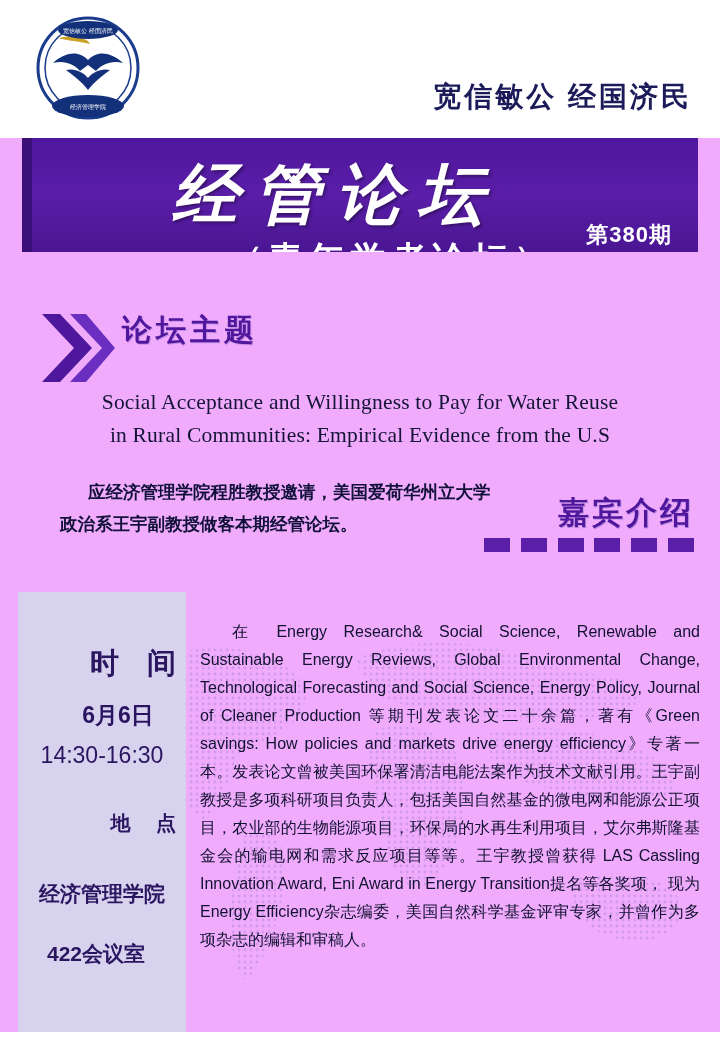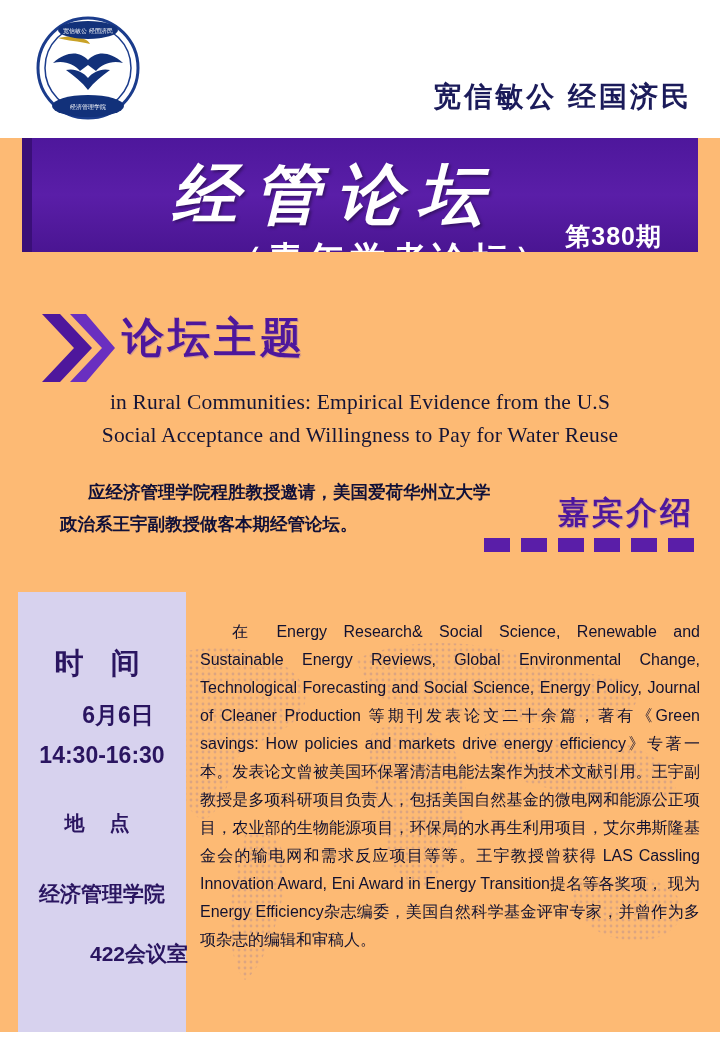--- a/index.html
+++ b/index.html
@@ -8,21 +8,21 @@
     width: 720px; height: 1040px;
     font-family: "Liberation Serif", serif;
     background: #ffffff;
     overflow: hidden;
     position: relative;
   }
 
   .poster {
     position: relative;
     width: 720px; height: 1040px;
-    background: #fdba74;
+    background: #f0abfc;
     overflow: hidden;
   }
 
   
   .header {
     position: absolute; top: 0; left: 0;
     width: 720px; height: 138px;
     background: #ffffff;
     display: flex; align-items: center;
   }
@@ -65,38 +65,38 @@
   .sub-title {
     position: absolute; left: 205px; top: 98px;
     font-family: "Liberation Sans", sans-serif;
     font-weight: bold;
     font-size: 36px;
     color: #ffffff;
     letter-spacing: 5px;
     white-space: nowrap;
   }
   .issue {
-    position: absolute; right: 36px; top: 82px;
-    font-family: "Liberation Sans", sans-serif;
-    font-weight: bold;
-    font-size: 25px;
+    position: absolute; right: 26px; top: 82px;
+    font-family: "Liberation Sans", sans-serif;
+    font-weight: bold;
+    font-size: 22px;
     color: #ffffff;
     letter-spacing: 1px;
   }
 
   
   .chevrons {
     position: absolute; left: 40px; top: 312px;
     width: 75px; height: 72px;
   }
   .theme-label {
     position: absolute; left: 122px; top: 310px;
     font-family: "Liberation Sans", sans-serif;
     font-weight: bold;
-    font-size: 42px;
+    font-size: 30px;
     color: #4e179c;
     letter-spacing: 4px;
     text-shadow: 1px 1px 0 rgba(120,90,190,0.35);
   }
   .theme-en {
     position: absolute; left: 0; top: 386px;
     width: 720px;
     text-align: center;
     font-family: "Liberation Serif", serif;
     font-size: 21.5px;
@@ -144,36 +144,36 @@
     pointer-events: none;
   }
 
   
   .info-col {
     position: absolute; left: 18px; top: 592px;
     width: 168px; height: 448px;
     background: #d7d2ee;
   }
   .info-col .ic-title {
-    font-family: Liberation Serif, serif;
+    font-family: Liberation Sans, sans-serif;
     font-weight: bold;
     color: #2a1560;
-    text-align: center;
+    text-align: right;
     letter-spacing: 10px;
   }
   .ic-time-title { position: absolute; top: 52px; left: 0; width: 168px; font-size: 29px; }
   .ic-date   { position: absolute; top: 108px; left: 0; width: 200px; text-align: center;
                font-family: "Liberation Sans", sans-serif; font-weight: bold; font-size: 23px; color: #2a1560; }
   .ic-time   { position: absolute; top: 150px; left: 0; width: 168px; text-align: center;
-               font-family: "Liberation Sans", sans-serif; font-weight: bold; font-size: 23px; color: #2a1560; }
+               font-family: "Liberation Sans", sans-serif; font-weight: normal; font-size: 23px; color: #2a1560; }
   .ic-place-title { position: absolute; top: 218px; left: 0; width: 168px; font-size: 20px; }
   .ic-place1 { position: absolute; top: 288px; left: 0; width: 168px; text-align: center;
                font-family: "Liberation Sans", sans-serif; font-weight: bold; font-size: 21px; color: #2a1560; }
   .ic-place2 { position: absolute; top: 348px; left: 0; width: 156px; text-align: center;
-               font-family: "Liberation Sans", sans-serif; font-weight: bold; font-size: 21px; color: #2a1560; margin-left: 43px; }
+               font-family: "Liberation Sans", sans-serif; font-weight: bold; font-size: 21px; color: #2a1560; }
 
   
   .bio {
     position: absolute; left: 200px; top: 618px;
     width: 500px;
     font-family: "Liberation Sans", sans-serif;
     font-size: 16px;
     color: #111130;
     line-height: 28px;
     text-align: justify;
@@ -216,22 +216,22 @@
   </div>
 
   <div class="chevrons">
     <svg width="75" height="72" viewBox="0 0 75 72" xmlns="http://www.w3.org/2000/svg">
       <path d="M2 2 L34 36 L2 70 L20 70 L52 36 L20 2 Z" fill="#4e179c"></path>
       <path d="M30 2 L62 36 L30 70 L46 70 L75 36 L46 2 Z" fill="#6a2fc0"></path>
     </svg>
   </div>
   <div class="theme-label">论坛主题</div>
   <div class="theme-en">
+    <div>Social Acceptance and Willingness to Pay for Water Reuse</div>
     <div>in Rural Communities: Empirical Evidence from the U.S</div>
-    <div>Social Acceptance and Willingness to Pay for Water Reuse</div>
   </div>
 
   <div class="invite">应经济管理学院程胜教授邀请，美国爱荷华州立大学政治系王宇副教授做客本期经管论坛。</div>
 
   <div class="guest-label">嘉宾介绍</div>
   <div class="dashes">
     <span></span>
     <span></span>
     <span></span>
     <span></span>

